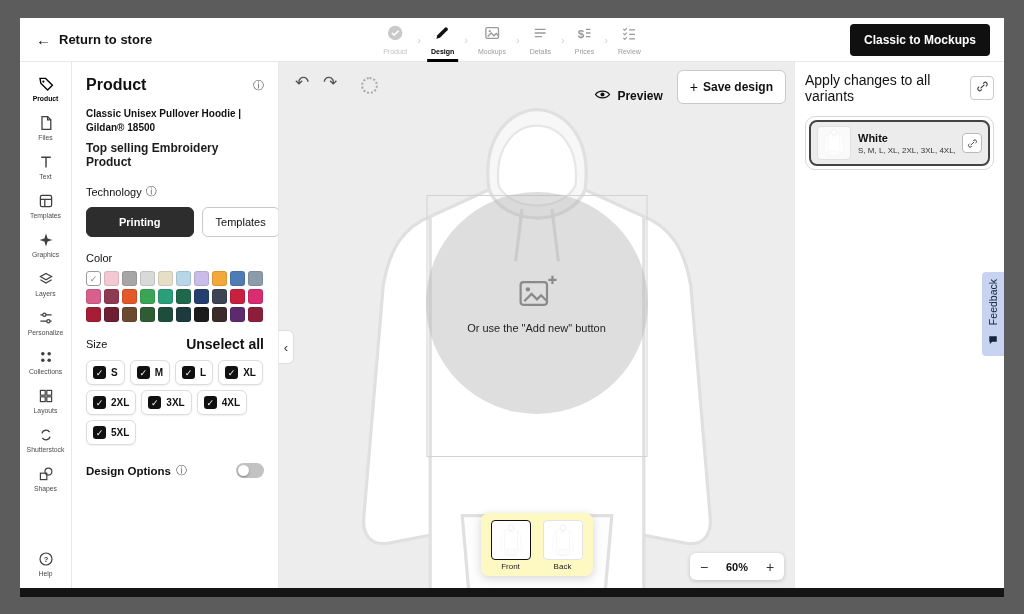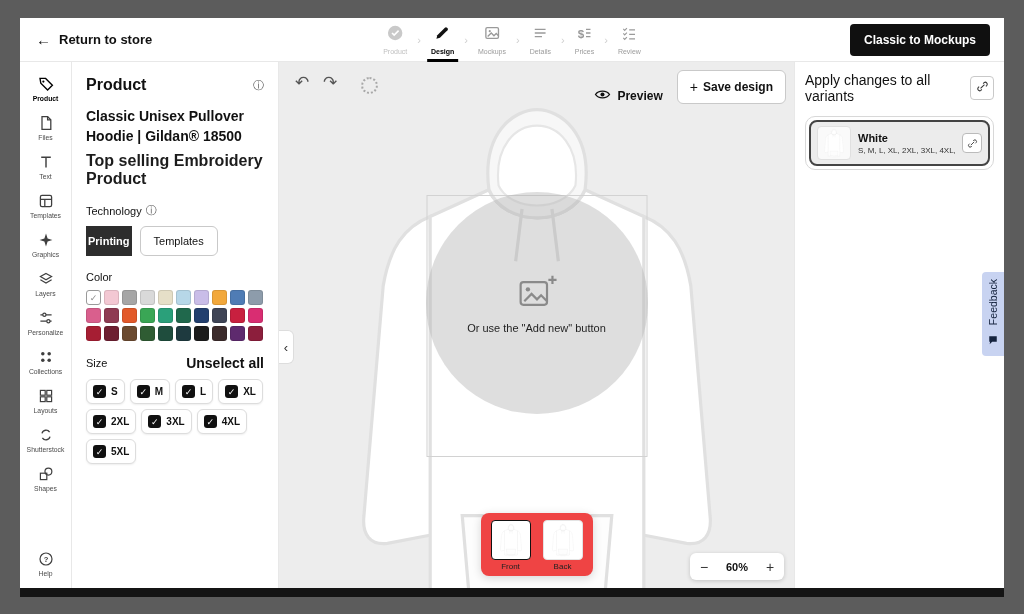--- a/index.html
+++ b/index.html
@@ -25,25 +25,25 @@
   .rail-item.active{color:#000}
   .rail-item.active .rlabel{color:#000;font-weight:bold}
   .rail-item svg{display:block}
   .rail-help{margin-top:auto;margin-bottom:4px}
   
   .panel{position:absolute;left:52px;top:44px;bottom:9px;width:207px;border-right:1px solid #e8e8e8;padding:14px 14px 10px;background:#fff;overflow:hidden}
   .panel-head{display:flex;justify-content:space-between;align-items:center}
   .panel-title{font-size:16px;font-weight:bold}
   .info-i{color:#555;font-size:11px;cursor:pointer}
   .info-i::after{content:"ⓘ"}
-  .pname{margin-top:13px;font-size:14px;font-weight:bold;line-height:1.4;color:#111}
-  .psub{margin-top:6px;font-size:16px;font-weight:bold;color:#1c1c1c}
+  .pname{margin-top:13px;font-size:10px;font-weight:bold;line-height:1.4;color:#111}
+  .psub{margin-top:6px;font-size:12px;font-weight:bold;color:#1c1c1c}
   .sec-label{margin-top:15px;font-size:11px;color:#111;display:flex;align-items:center;gap:4px}
   .tech{display:flex;gap:8px;margin-top:8px}
-  .btn-dark{background:#2d2d2d;color:#fff;border:1px solid #2d2d2d;border-radius:0;padding:8px 1px;font-size:11px;font-weight:bold;font-family:inherit;cursor:pointer}
+  .btn-dark{background:#2d2d2d;color:#fff;border:1px solid #2d2d2d;border-radius:6px;padding:8px 32px;font-size:11px;font-weight:bold;font-family:inherit;cursor:pointer}
   .btn-light{background:#fff;color:#111;border:1px solid #c9c9c9;border-radius:6px;padding:8px 13px;font-size:11px;font-family:inherit;cursor:pointer}
   .swatches{margin-top:7px;display:grid;grid-template-columns:repeat(10,15px);gap:3px}
   .sw{width:15px;height:15px;border-radius:3px;border:1px solid rgba(0,0,0,0.10);cursor:pointer;position:relative}
   .sw.sel{border:1px solid #9a9a9a}
   .sw.sel::after{content:"✓";position:absolute;inset:0;display:flex;align-items:center;justify-content:center;font-size:9px;color:#8a8a8a}
   .size-row{margin-top:14px;display:flex;justify-content:space-between;align-items:center}
   .size-lab{font-size:11px}
   .unselect{font-size:14px;font-weight:bold;color:#111;cursor:pointer}
   .chips{margin-top:8px;display:flex;flex-wrap:wrap;gap:5px}
   .chip{display:flex;align-items:center;gap:5px;border:1px solid #ddd;border-radius:6px;padding:5px 6px;box-shadow:0 1px 2px rgba(0,0,0,0.07);cursor:pointer;background:#fff}
@@ -62,21 +62,21 @@
   .tool-circle{position:absolute;top:15px;left:82px;width:17px;height:17px;border:2px dotted #a8a8a8;border-radius:50%;cursor:pointer}
   .canvas-actions{position:absolute;top:8px;right:8px;display:flex;align-items:flex-end;gap:14px}
   .preview-btn{display:flex;align-items:center;gap:6px;font-size:12px;font-weight:bold;background:transparent;border:none;font-family:inherit;cursor:pointer;color:#111}
   .save-btn{display:flex;align-items:center;gap:5px;font-size:12px;font-weight:bold;background:#fff;border:1px solid #c9c9c9;border-radius:6px;padding:8px 12px;font-family:inherit;cursor:pointer;color:#111}
   .save-btn .plus{font-size:14px;font-weight:normal}
   .print-area{position:absolute;left:50%;transform:translateX(-50%);top:133px;width:221px;height:262px;border:1px solid #d2d2d2}
   .drop-circle{position:absolute;left:50%;transform:translateX(-50%);top:130px;width:222px;height:222px;border-radius:50%;background:rgba(182,182,182,0.45);display:flex;flex-direction:column;align-items:center;justify-content:center;gap:5px;text-align:center}
   .drop-title{font-size:15px;font-weight:bold;color:#101010;margin-top:4px}
   .drop-sub{font-size:11px;color:#1f1f1f}
   .collapse{position:absolute;left:0;top:268px;width:15px;height:34px;background:#fff;border:1px solid #ddd;border-left:none;border-radius:0 6px 6px 0;display:flex;align-items:center;justify-content:center;font-size:13px;color:#333;cursor:pointer}
-  .viewcard{position:absolute;left:50%;transform:translateX(-50%);bottom:12px;background:#ef4444;border-radius:8px;box-shadow:0 2px 10px rgba(0,0,0,0.16);padding:7px 10px 5px;display:flex;gap:12px}
+  .viewcard{position:absolute;left:50%;transform:translateX(-50%);bottom:12px;background:#fef9c3;border-radius:8px;box-shadow:0 2px 10px rgba(0,0,0,0.16);padding:7px 10px 5px;display:flex;gap:12px}
   .vwrap{display:flex;flex-direction:column;align-items:center;gap:2px}
   .vbox{width:40px;height:40px;border:1px solid #e3e3e3;border-radius:4px;display:flex;align-items:center;justify-content:center;cursor:pointer;background:#fff}
   .vbox.active{border:1.5px solid #111}
   .vlabel{font-size:8px;color:#222}
   .zoom{position:absolute;right:10px;bottom:8px;height:27px;background:#fff;border-radius:6px;box-shadow:0 1px 4px rgba(0,0,0,0.18);display:flex;align-items:center}
   .zoom button{width:28px;height:27px;border:none;background:none;font-size:14px;font-family:inherit;cursor:pointer;color:#333}
   .zval{font-size:11px;font-weight:bold;width:38px;text-align:center}
   
   .variants{position:absolute;right:0;top:44px;bottom:9px;width:210px;background:#fff;border-left:1px solid #e8e8e8;padding:10px}
   .apply-row{display:flex;align-items:center;justify-content:space-between;gap:6px}
@@ -367,20 +367,25 @@
       <label class="chip">
           <span class="cb"></span>
           <span class="sz">4XL</span>
         </label>
       <label class="chip">
           <span class="cb"></span>
           <span class="sz">5XL</span>
         </label>
     </div>
 
+    <div class="dopts">
+      <span class="lbl">Design Options</span>
+      <span class="info-i"></span>
+      <span class="toggle"></span>
+    </div>
   </aside>
 
   <main class="canvas">
     <svg class="hoodie-main" width="470" height="556" viewBox="0 0 440 520">
         <use href="#hoodie"></use>
       </svg>
 
     <span class="tool-undo">↶</span>
     <span class="tool-redo">↷</span>
     <span class="tool-circle"></span>

